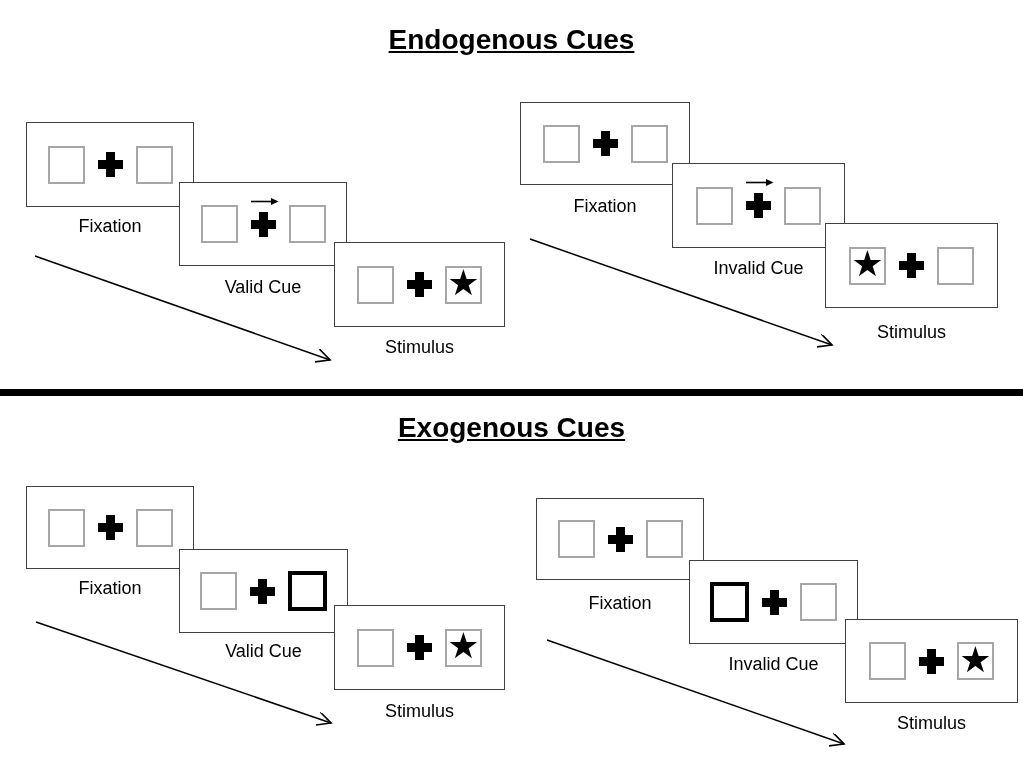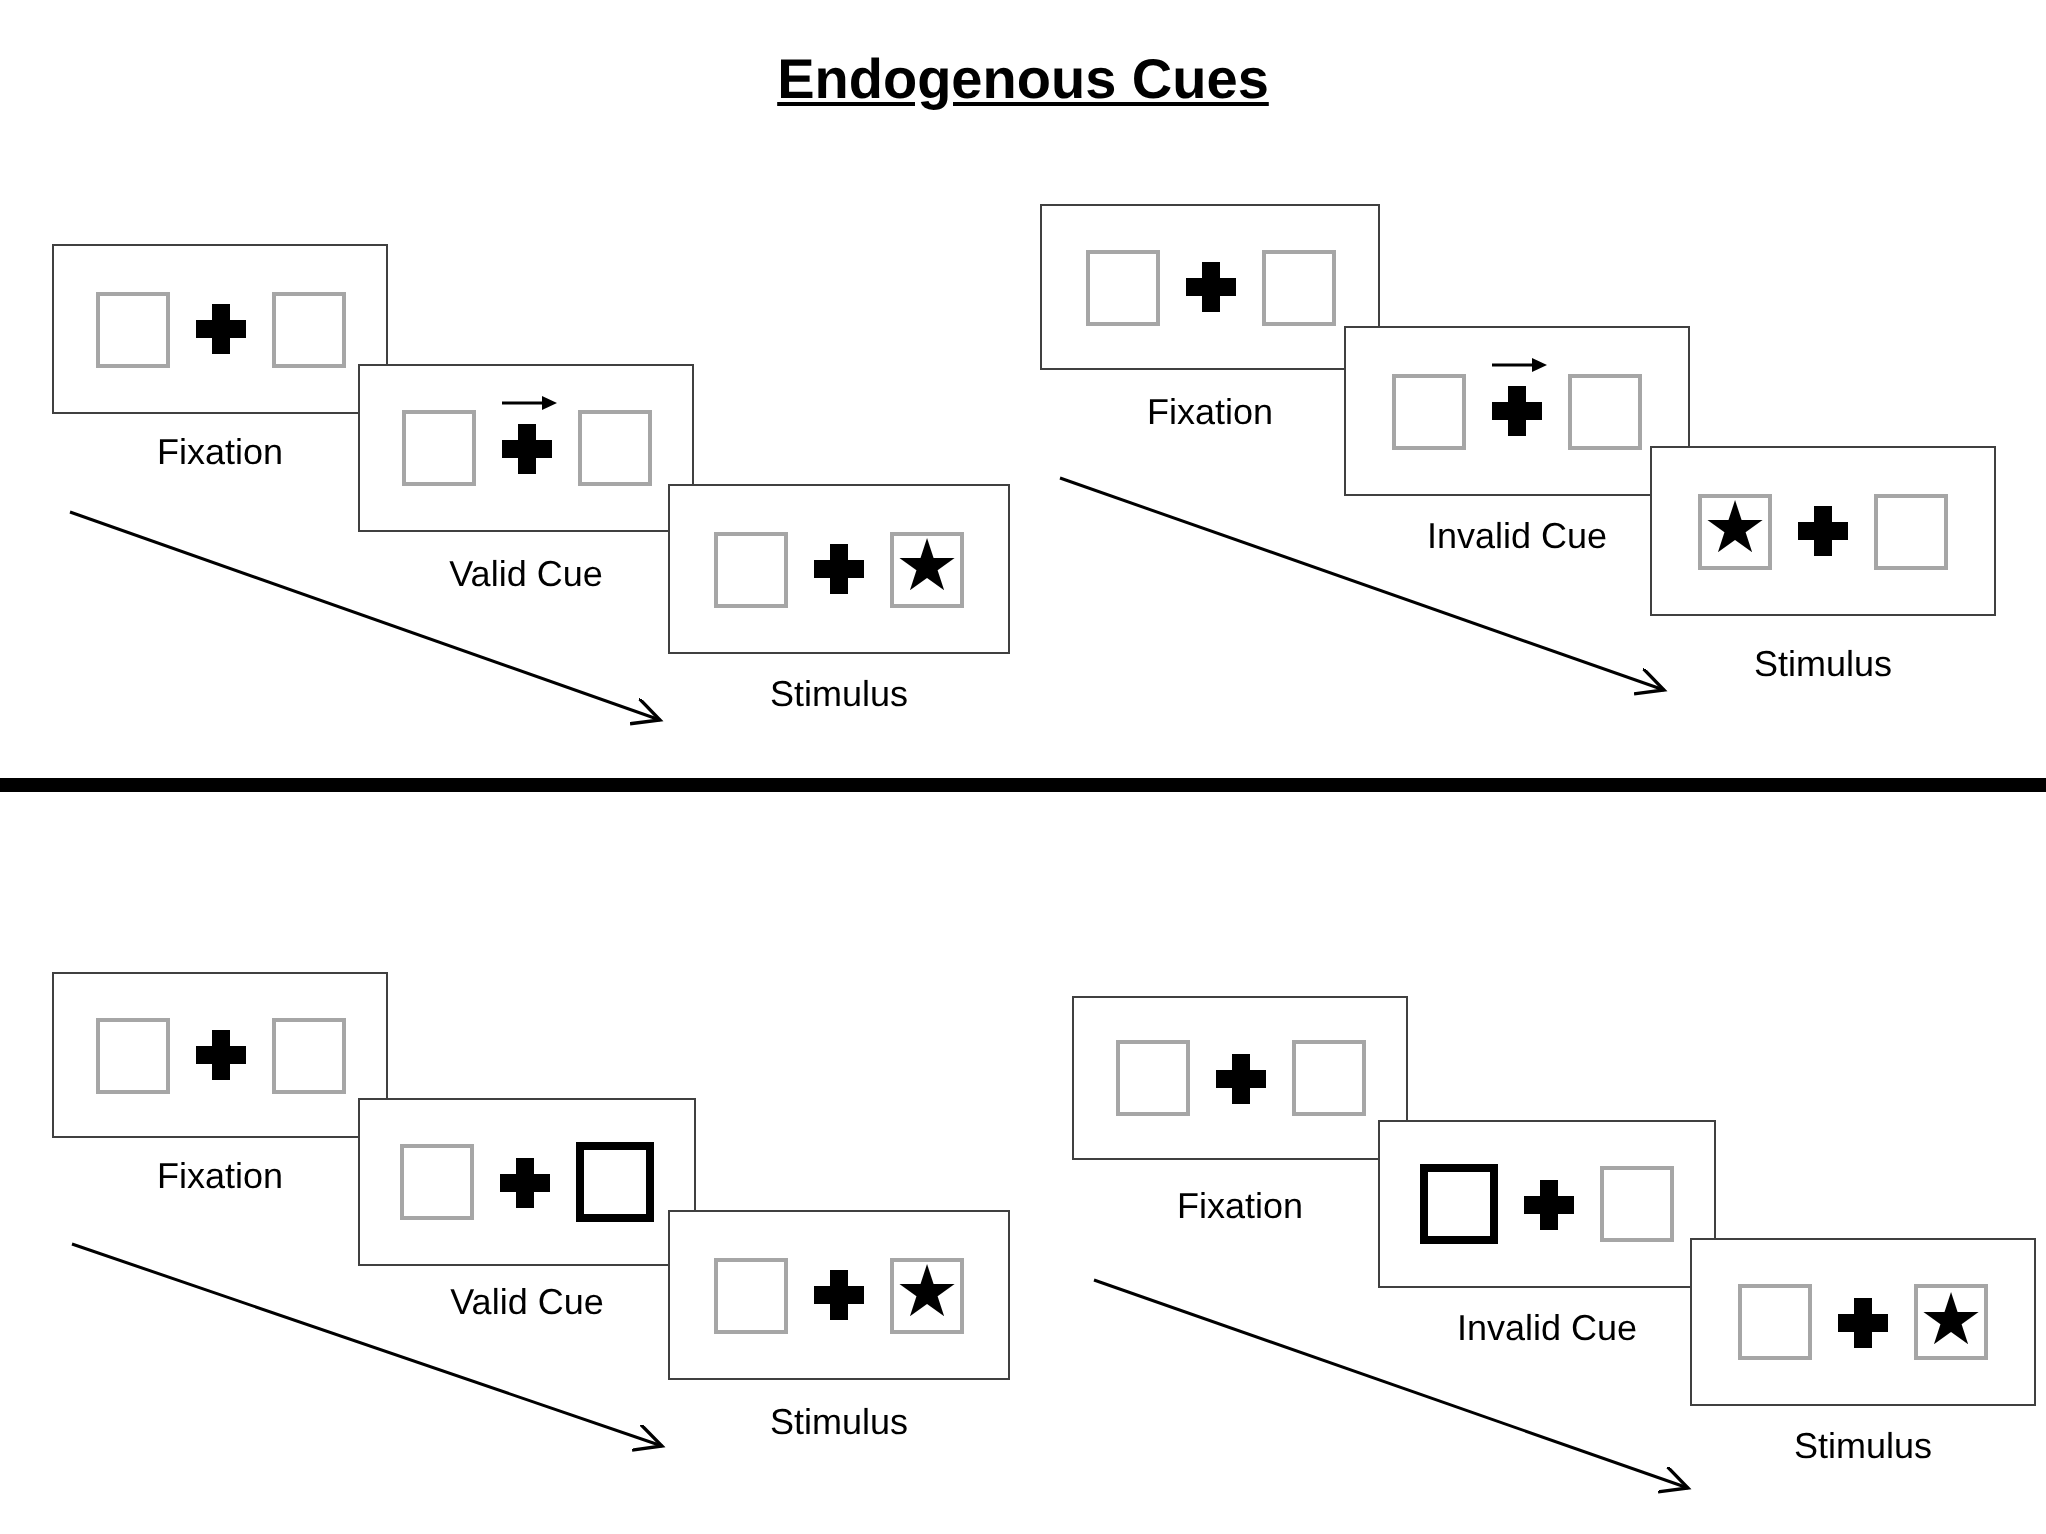--- a/index.html
+++ b/index.html
@@ -126,20 +126,23 @@
     <div class="sq"></div>
   </div>
   <div class="label" style="left:825px; top:322px; width:173px;">Stimulus</div>
 
   <svg class="seq-arrow" style="left:525px; top:233px;" width="315" height="118">
     <line x1="5" y1="6" x2="307" y2="112" stroke="#000" stroke-width="1.5" marker-end="url(#arrowOpen)"></line>
   </svg>
 
   <div class="divider"></div>
 
+  <div class="title" style="top:412px;">
+    <span>Exogenous Cues</span>
+  </div>
 
   <div class="panel" style="left:26px; top:486px; width:168px; height:83px;">
     <div class="sq"></div>
     <div class="plus-wrap">
         <div class="bar-h"></div>
         <div class="bar-v"></div>
       </div>
     <div class="sq"></div>
   </div>
   <div class="label" style="left:26px; top:578px; width:168px;">Fixation</div>

